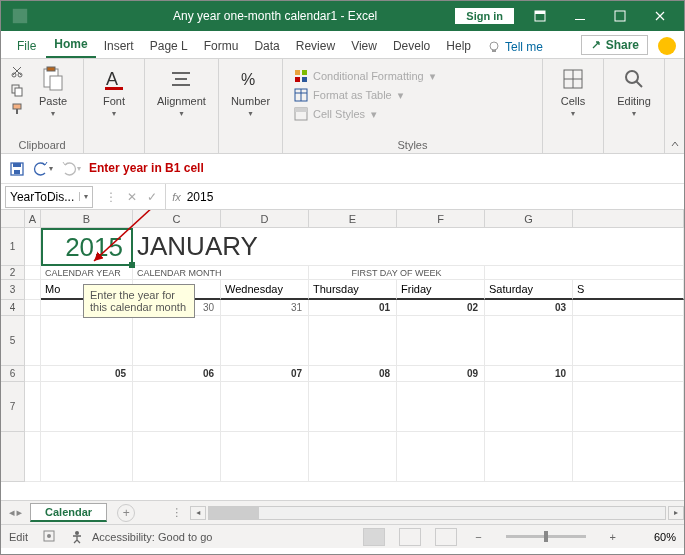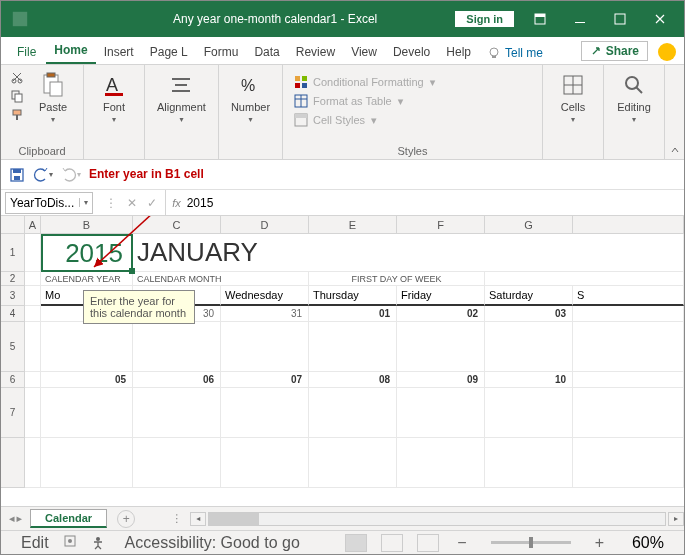--- a/index.html
+++ b/index.html
@@ -1,19 +1,19 @@
 <!DOCTYPE html>
 <html><head>
 <meta charset="utf-8">
 <style>
 * { box-sizing: border-box; margin: 0; padding: 0; font-family: "Segoe UI", Arial, sans-serif; }
 body { width: 685px; height: 555px; background: #fff; overflow: hidden; position: relative; border: 1px solid #888; }
 
 
-.titlebar { height: 36px; background: #217346; display: flex; align-items: center; color: #fff; font-size: 12px; padding: 0 4px; }
+.titlebar { height: 30px; background: #217346; display: flex; align-items: center; color: #fff; font-size: 12px; padding: 0 4px; }
 .titlebar .appicon { width: 18px; height: 18px; margin: 0 6px; }
 .titlebar .title { flex: 1; text-align: center; padding-left: 60px; }
 .titlebar .signin { background: #fff; color: #217346; border: 1px solid #fff; padding: 1px 10px; font-size: 11px; font-weight: bold; margin-right: 6px; cursor: pointer; }
 .titlebar .wbtn { width: 40px; height: 30px; display: flex; align-items: center; justify-content: center; cursor: pointer; }
 .titlebar .wbtn svg { fill: #fff; }
 
 
 .tabs { height: 28px; background: #fff; display: flex; align-items: flex-end; border-bottom: 1px solid #d4d4d4; font-size: 12px; padding-left: 8px; }
 .tabs .tab { padding: 6px 8px 5px; color: #444; cursor: pointer; }
 .tabs .tab.file { color: #217346; padding-right: 10px; }
@@ -83,23 +83,23 @@
 .sheettabs { height: 24px; background: #f3f2f1; display: flex; align-items: center; border-top: 1px solid #d4d4d4; font-size: 11px; }
 .sheettabs .nav { display: flex; gap: 2px; padding: 0 8px; color: #888; }
 .sheettabs .sheet { background: #fff; border: 1px solid #aaa; border-bottom: 2px solid #217346; padding: 2px 14px; font-weight: 600; color: #217346; cursor: pointer; }
 .sheettabs .add { width: 18px; height: 18px; border: 1px solid #ccc; border-radius: 50%; display: flex; align-items: center; justify-content: center; margin-left: 10px; color: #888; cursor: pointer; font-size: 12px; }
 .sheettabs .hscroll { flex: 1; margin-left: 30px; display: flex; align-items: center; gap: 2px; }
 .hscroll .bar { flex: 1; height: 14px; background: #f0f0f0; border: 1px solid #ccc; position: relative; }
 .hscroll .thumb { position: absolute; left: 0; width: 50px; height: 100%; background: #cdcdcd; }
 .hscroll .sbtn { width: 16px; height: 14px; border: 1px solid #ccc; display: flex; align-items: center; justify-content: center; font-size: 8px; color: #666; cursor: pointer; }
 
 
-.status { height: 24px; background: #f3f2f1; border-top: 1px solid #d4d4d4; display: flex; align-items: center; font-size: 16px; padding: 0 20px; gap: 14px; }
+.status { height: 24px; background: #f3f2f1; border-top: 1px solid #d4d4d4; display: flex; align-items: center; font-size: 11px; padding: 0 8px; gap: 14px; }
 .status .mode { color: #555; }
-.status .acc { color: #555; display: flex; align-items: center; gap: 20px; }
+.status .acc { color: #555; display: flex; align-items: center; gap: 8px; }
 .status .spacer { flex: 1; }
 .status .viewbtn { width: 22px; height: 18px; border: 1px solid #ccc; cursor: pointer; }
 .status .slider { width: 80px; height: 3px; background: #c0c0c0; position: relative; margin: 0 6px; }
 .status .slider .th { position: absolute; left: 38px; top: -4px; width: 4px; height: 11px; background: #888; }
 .status .zoom { width: 42px; text-align: right; }
 .status .zbtn { cursor: pointer; color: #666; padding: 0 4px; }
 </style>
 </head>
 <body>
 

